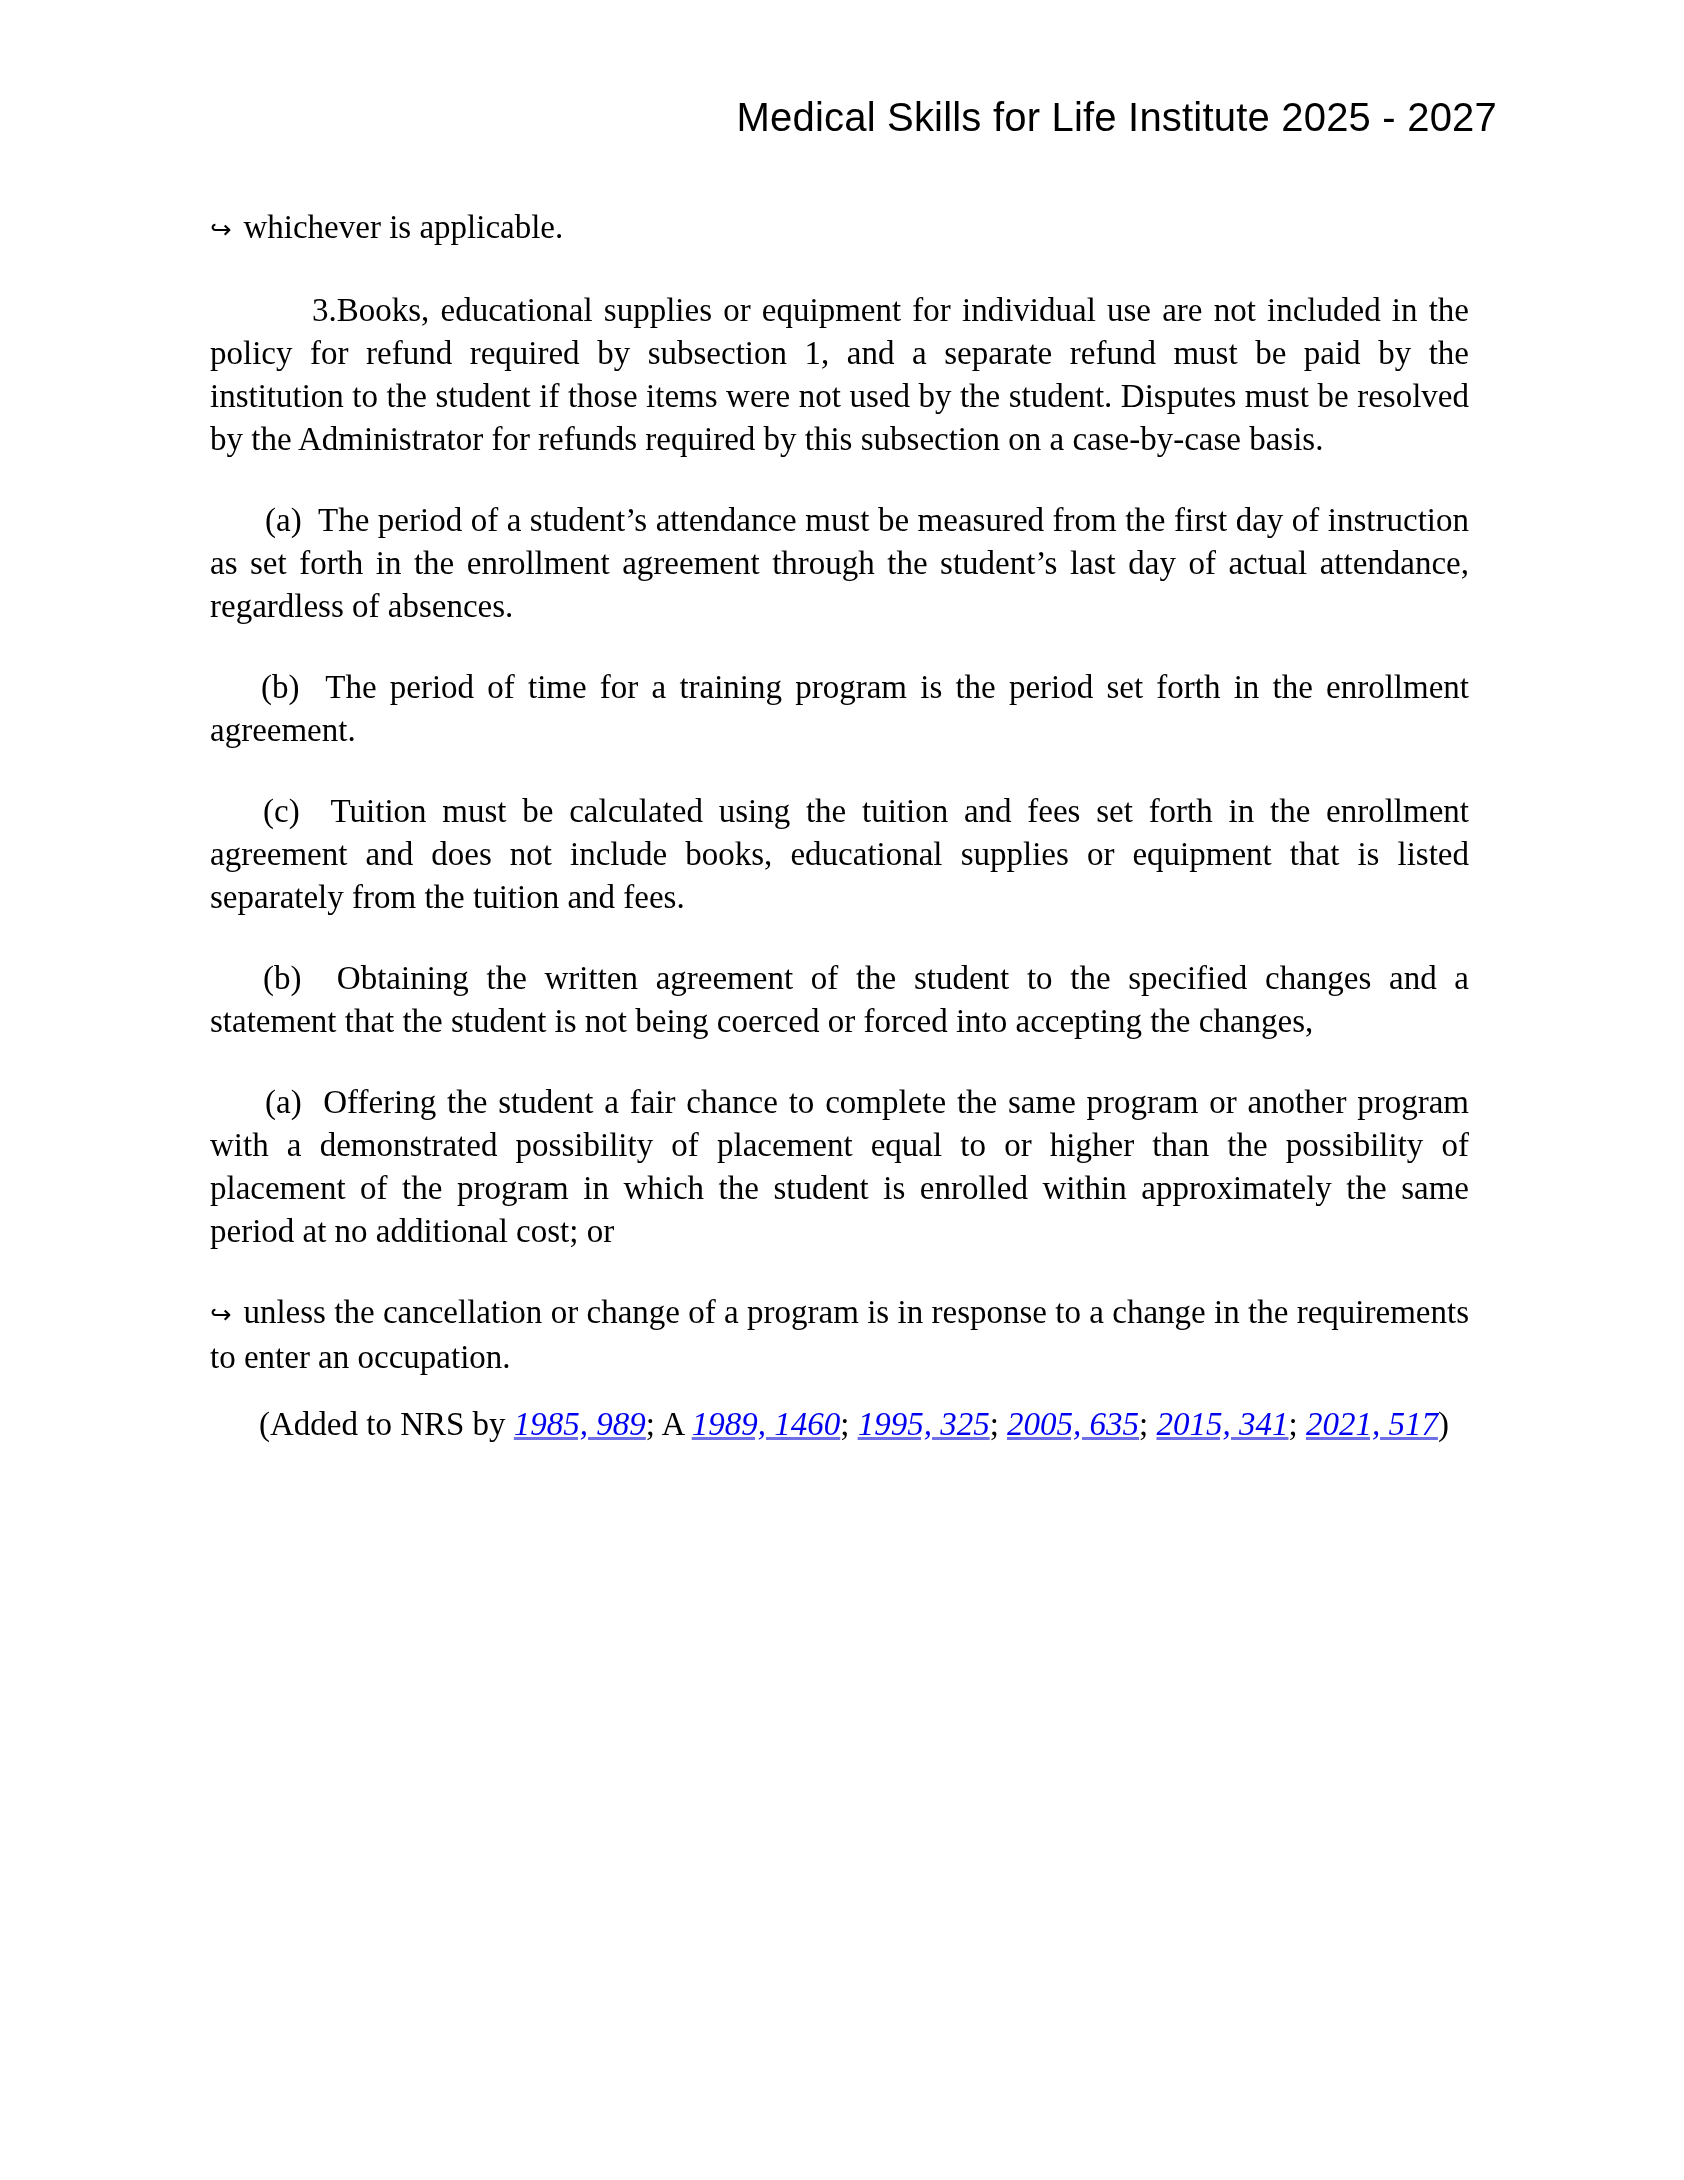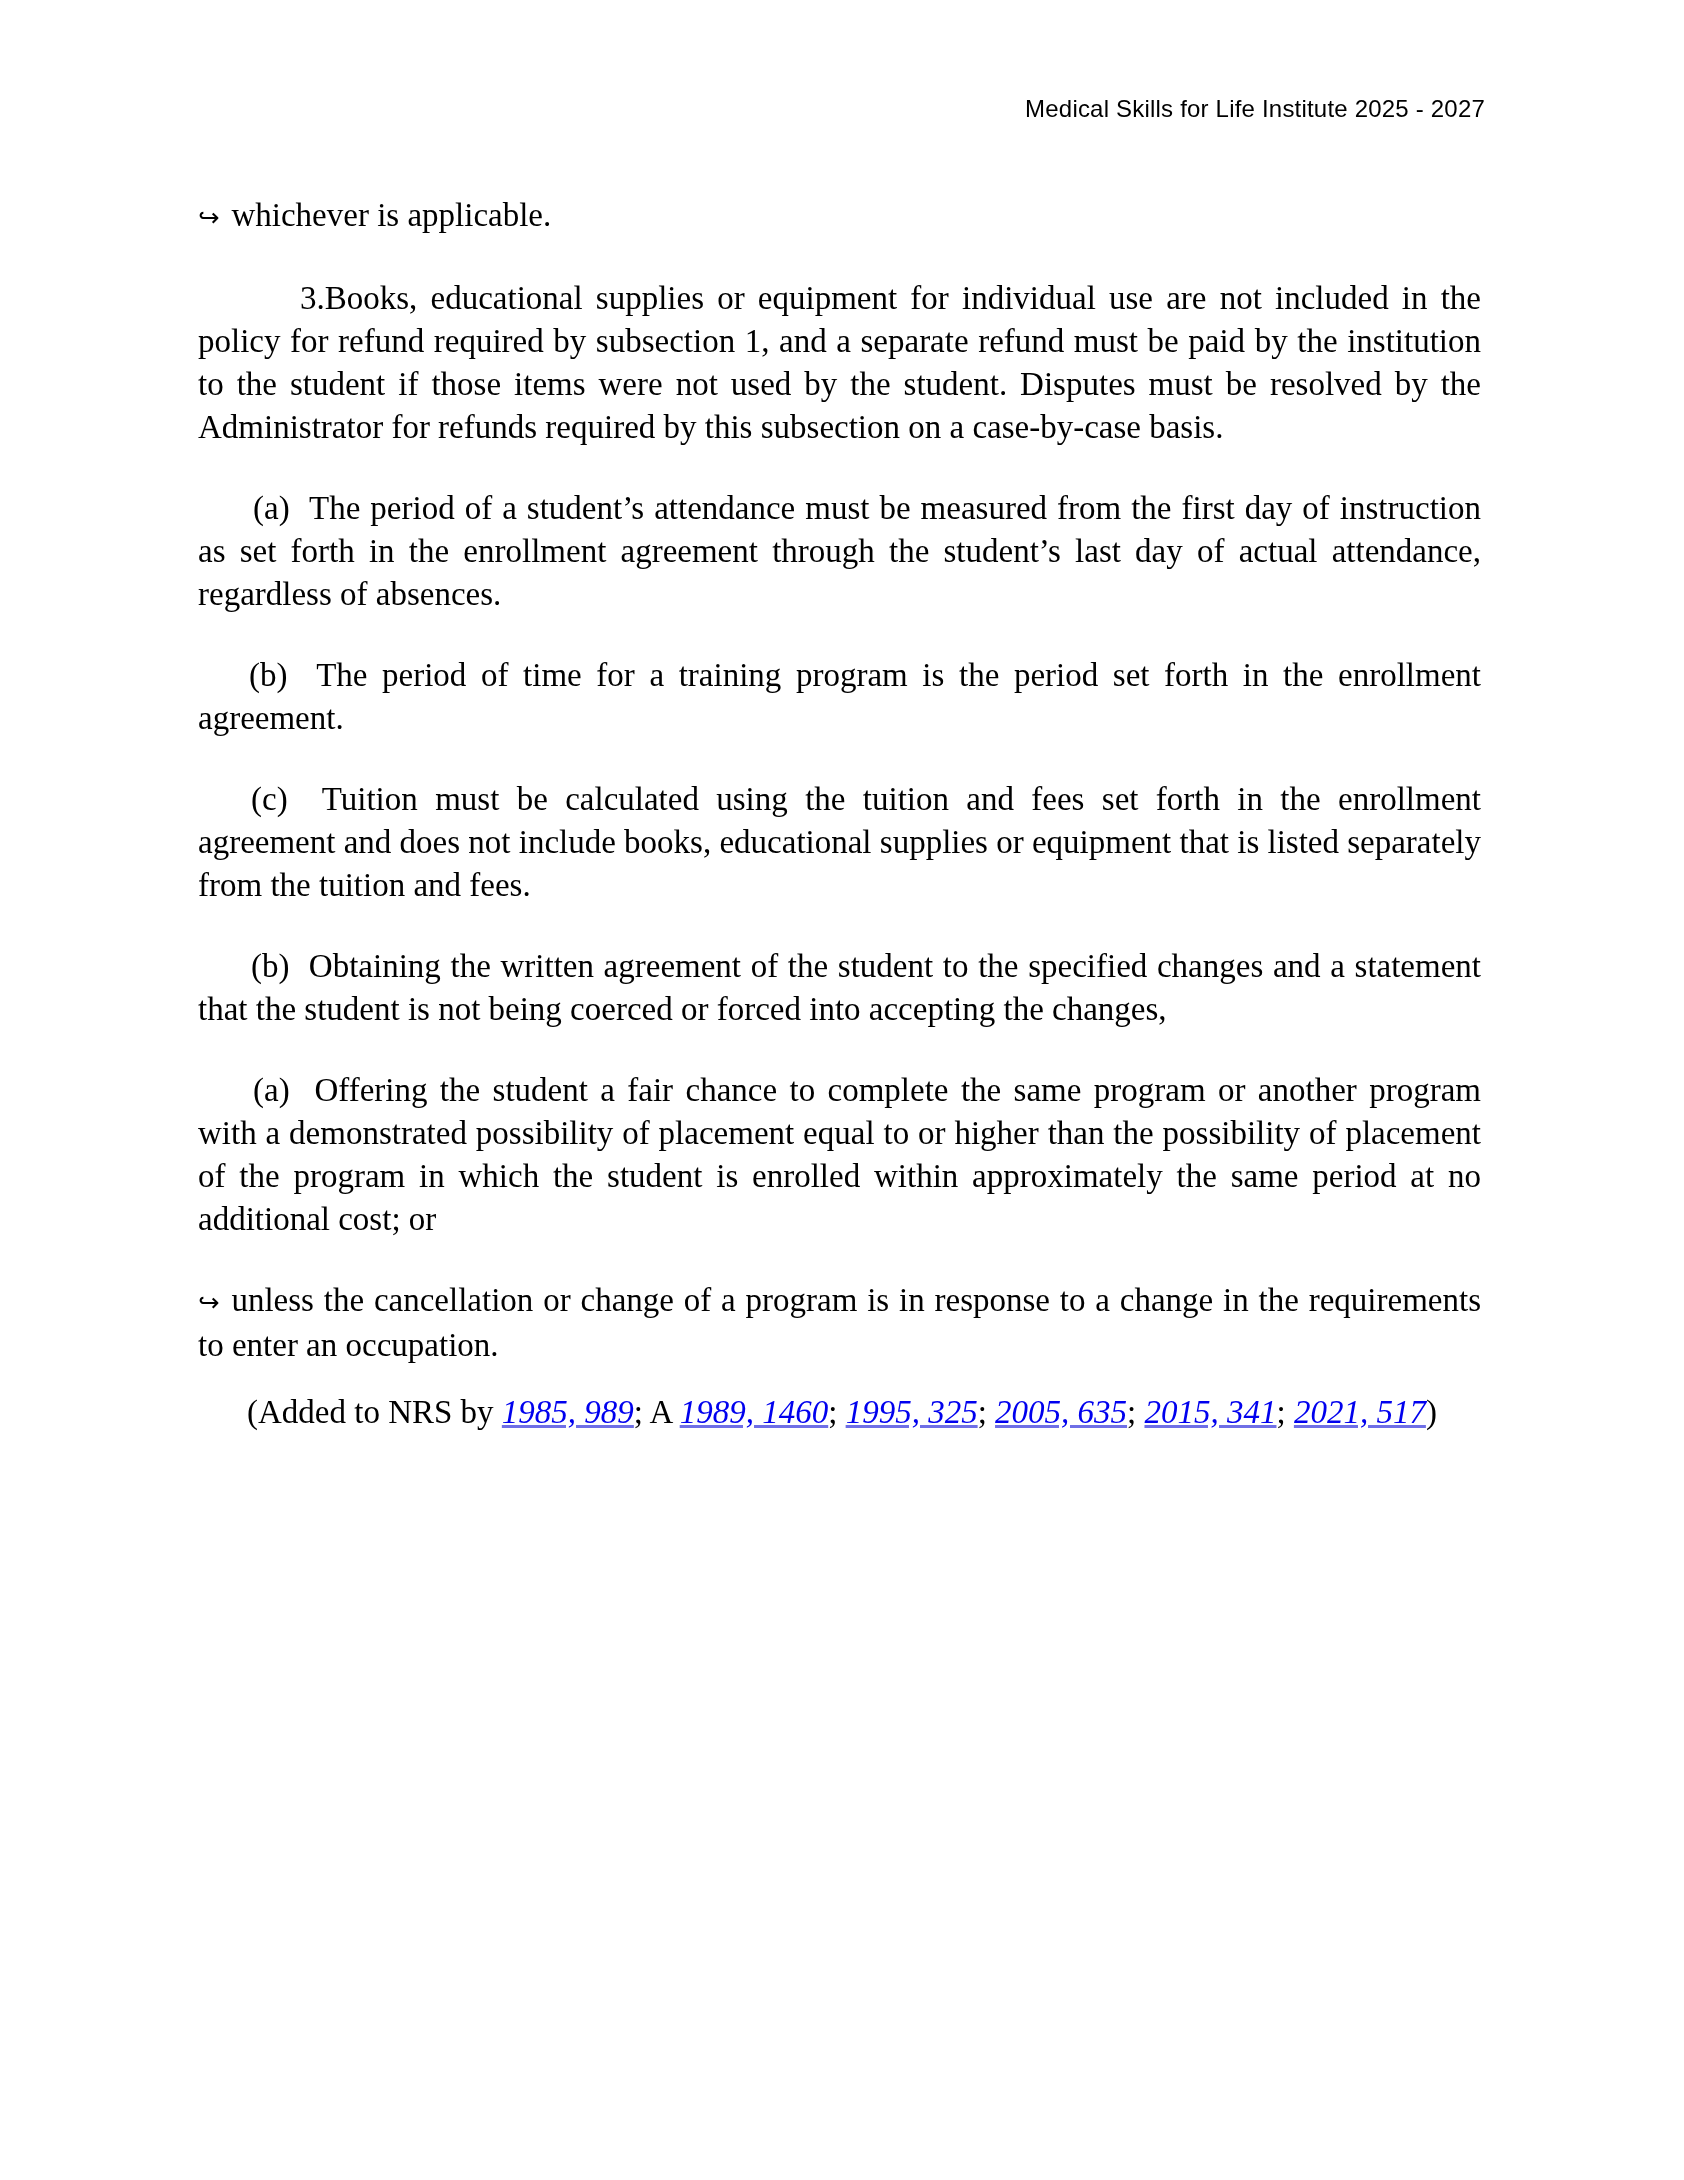--- a/index.html
+++ b/index.html
@@ -10,37 +10,37 @@
     body {
       width: 1685px;
       height: 2181px;
       position: relative;
       overflow: hidden;
       color: #000000;
     }
     .page-header {
       position: absolute;
       top: 95px;
-      right: 200px;
+      right: 188px;
       font-family: "Liberation Sans", sans-serif;
-      font-size: 24px;
+      font-size: 40px;
       letter-spacing: 0.2px;
       white-space: nowrap;
     }
     .content {
       position: absolute;
       left: 198px;
       top: 194px;
       width: 1283px;
       font-family: "Liberation Serif", serif;
       font-size: 33px;
       line-height: 43px;
     }
     .p {
-      margin: 0;
+      margin: 12px;
       text-align: justify;
     }
     .indent-num { text-indent: 51px; }
     .indent-sub { text-indent: 55px; }
     .gap-m { margin-top: 38px; }
     .arrow {
       display: inline-block;
       font-family: "DejaVu Sans", sans-serif;
       font-size: 25.6px;
       margin-right: 12px;

